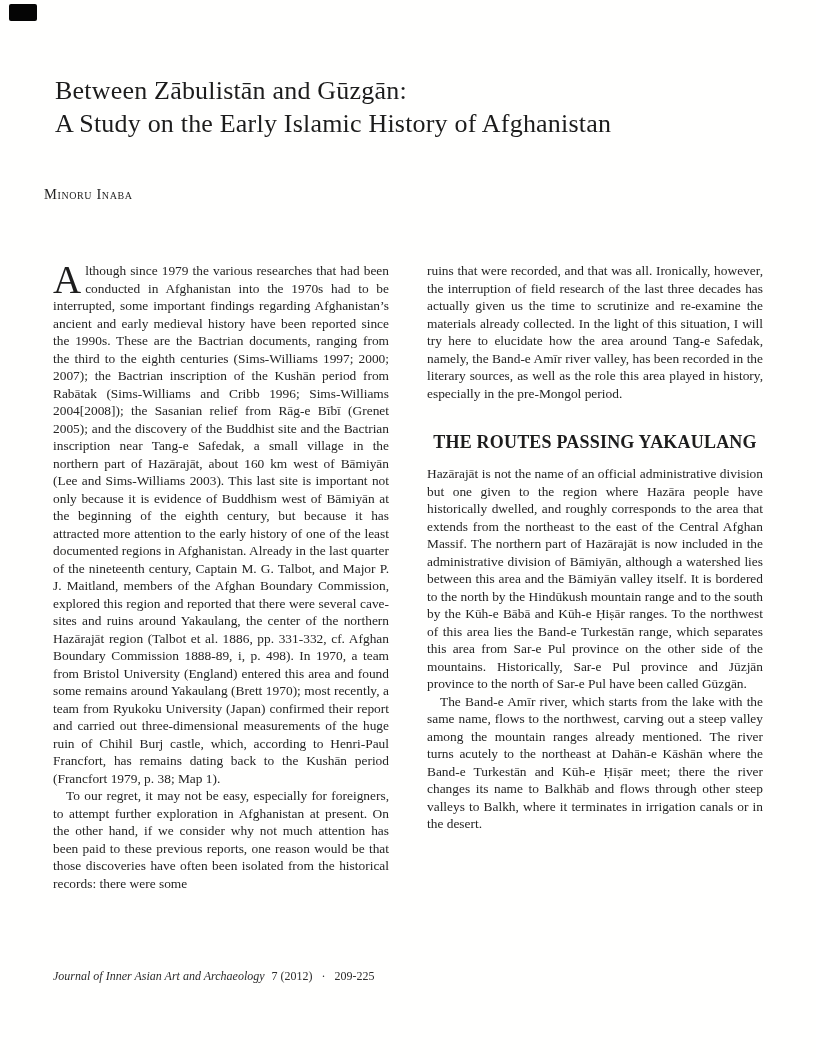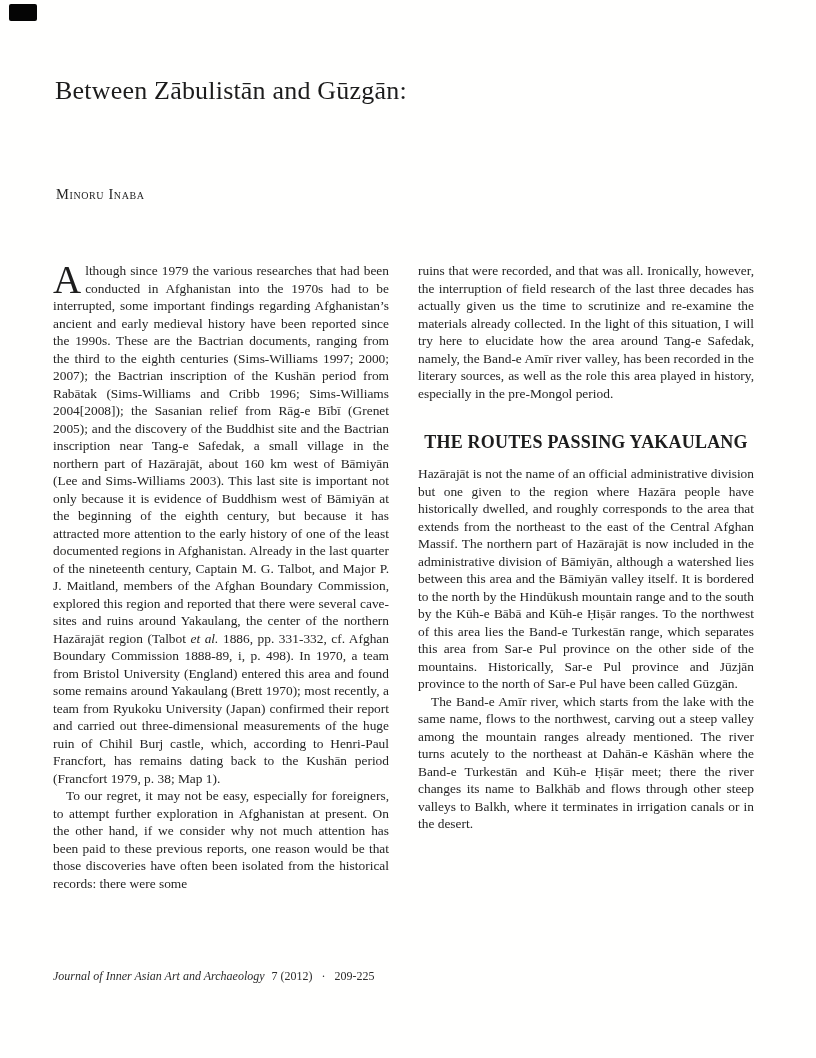--- a/index.html
+++ b/index.html
@@ -9,36 +9,36 @@
   }
   .scan-artifact {
     position:absolute; left:9px; top:4px; width:28px; height:17px;
     background:#050505; border-radius:2px;
   }
   .title-block {
     position:absolute; left:55px; top:74px; width:700px;
     font-size:26px; line-height:33px; color:#1c1c1c; letter-spacing:0.2px;
   }
   .author-block {
-    position:absolute; left:56px; top:186px;
+    position:absolute; left:44px; top:186px;
     font-variant:small-caps; font-size:14.5px; letter-spacing:0.6px; color:#232323;
   }
   .col {
     position:absolute; top:262px; width:336px;
     font-size:13.4px; line-height:17.5px; text-align:justify; color:#242424;
   }
   .col-left  { left:53px;  }
-  .col-right { left:418px; }
+  .col-right { left:427px; }
   .col p { margin:0; }
   .col p.indent { text-indent:13px; }
   .dropcap {
     float:left; font-size:39px; line-height:34px; margin-right:4px; margin-top:1px;
     color:#1d1d1d;
   }
-  .it { font-style:italic; }
+  .it { }
   .section-heading {
     font-weight:bold; text-align:center; font-size:18px; line-height:20px;
     letter-spacing:0.2px; margin-top:30px !important; margin-bottom:13px !important;
     color:#1d1d1d;
   }
   .footer {
     position:absolute; left:53px; top:969px; font-size:12px; color:#2b2b2b;
     white-space:nowrap;
   }
   .footer .journal { font-style:italic; }
@@ -47,20 +47,21 @@
 </style>
 </head>
 <body>
 
 <div class="page">
 
   <div class="scan-artifact"></div>
 
   <div class="title-block">
     <div>Between Zābulistān and Gūzgān:</div>
+    <div>A Study on the Early Islamic History of Afghanistan</div>
   </div>
 
   <div class="author-block">Minoru Inaba</div>
 
   <div class="col col-left">
     <p>
       <span class="dropcap">A</span>
       <span>lthough since 1979 the various researches that had been conducted in Afghanistan into the 1970s had to be interrupted, some important findings regarding Afghanistan’s ancient and early medieval history have been reported since the 1990s. These are the Bactrian documents, ranging from the third to the eighth centuries (Sims-Williams 1997; 2000; 2007); the Bactrian inscription of the Kushān period from Rabātak (Sims-Williams and Cribb 1996; Sims-Williams 2004[2008]); the Sasanian relief from Rāg-e Bībī (Grenet 2005); and the discovery of the Buddhist site and the Bactrian inscription near Tang-e Safedak, a small village in the northern part of Hazārajāt, about 160 km west of Bāmiyān (Lee and Sims-Williams 2003). This last site is important not only because it is evidence of Buddhism west of Bāmiyān at the beginning of the eighth century, but because it has attracted more attention to the early history of one of the least documented regions in Afghanistan. Already in the last quarter of the nineteenth century, Captain M. G. Talbot, and Major P. J. Maitland, members of the Afghan Boundary Commission, explored this region and reported that there were several cave-sites and ruins around Yakaulang, the center of the northern Hazārajāt region (Talbot </span>
       <span class="it">et al.</span>
       <span> 1886, pp. 331-332, cf. Afghan Boundary Commission 1888-89, i, p. 498). In 1970, a team from Bristol University (England) entered this area and found some remains around Yakaulang (Brett 1970); most recently, a team from Ryukoku University (Japan) confirmed their report and carried out three-dimensional measurements of the huge ruin of Chihil Burj castle, which, according to Henri-Paul Francfort, has remains dating back to the Kushān period (Francfort 1979, p. 38; Map 1).</span>

